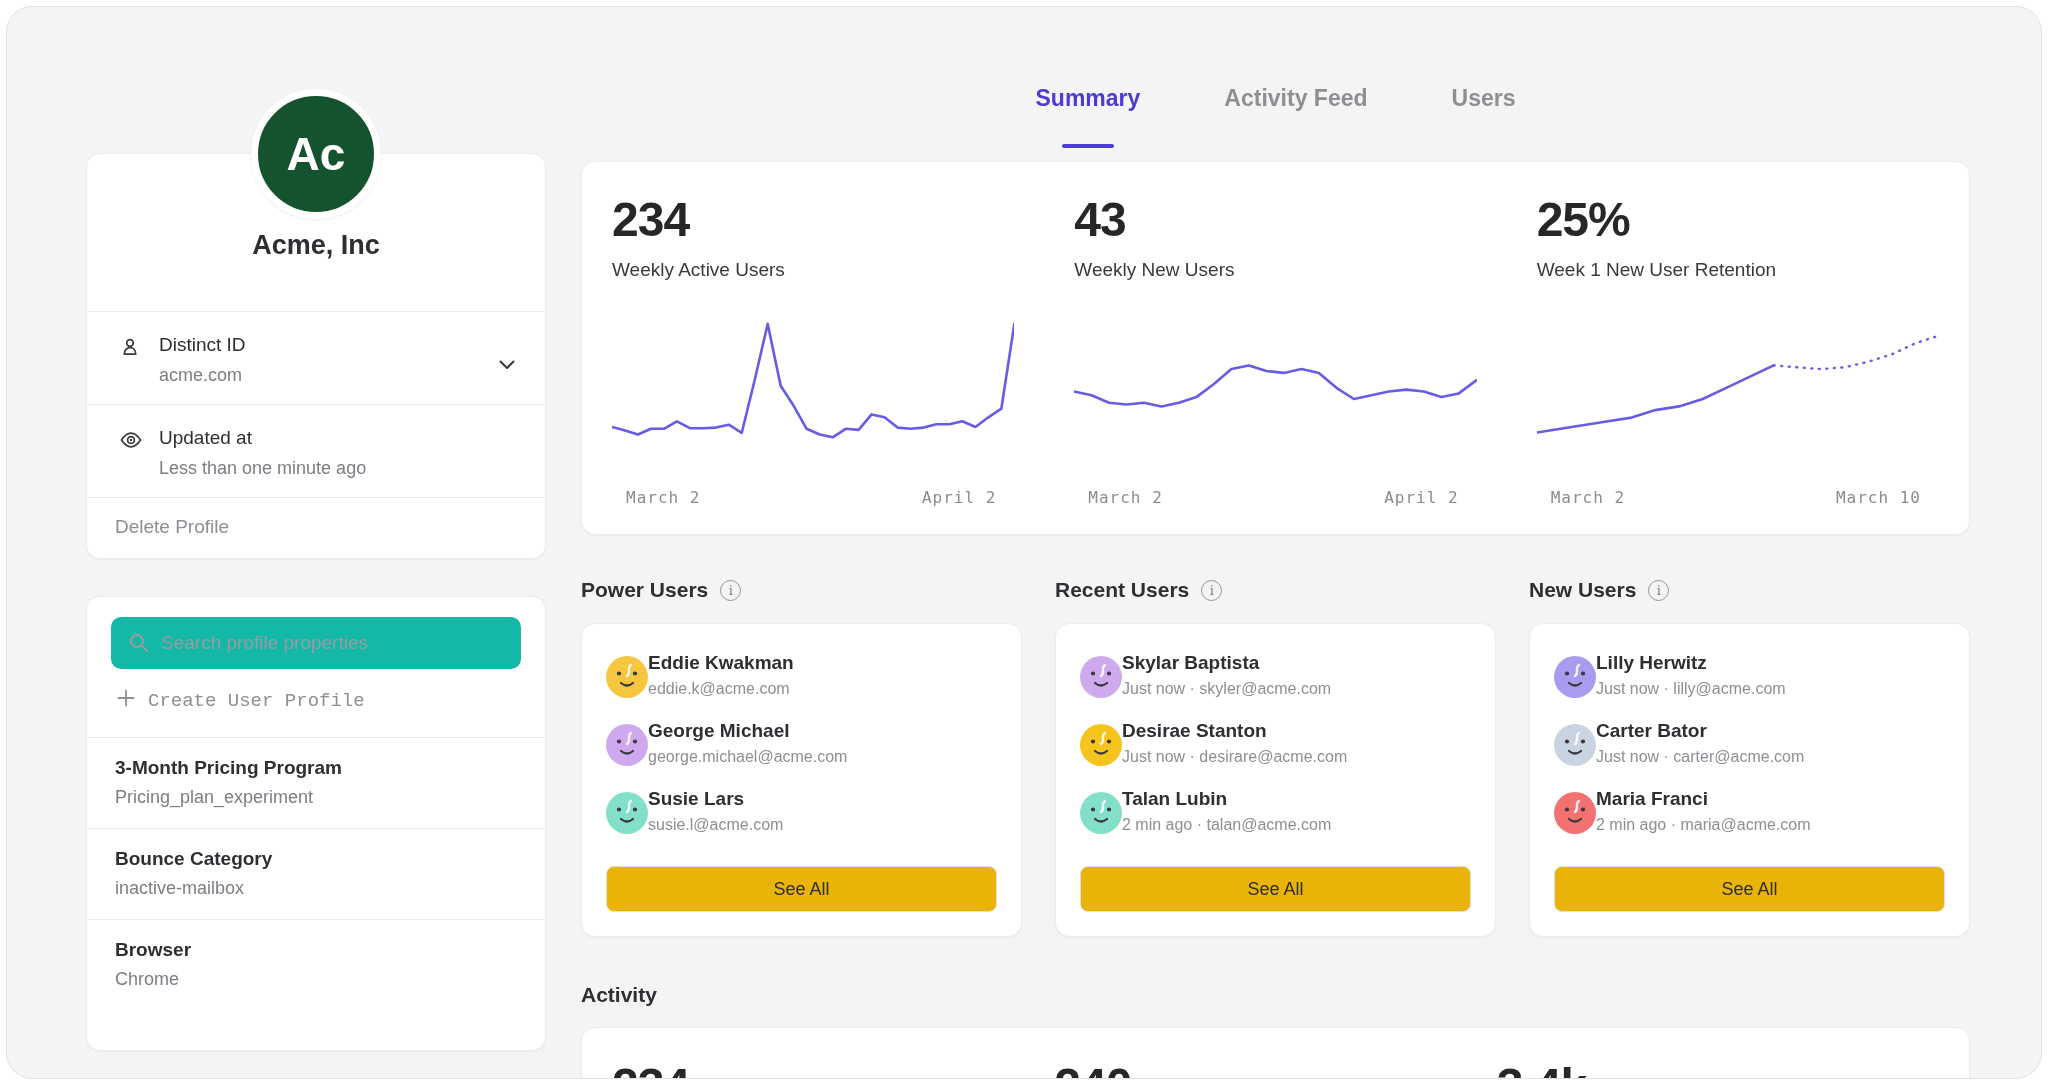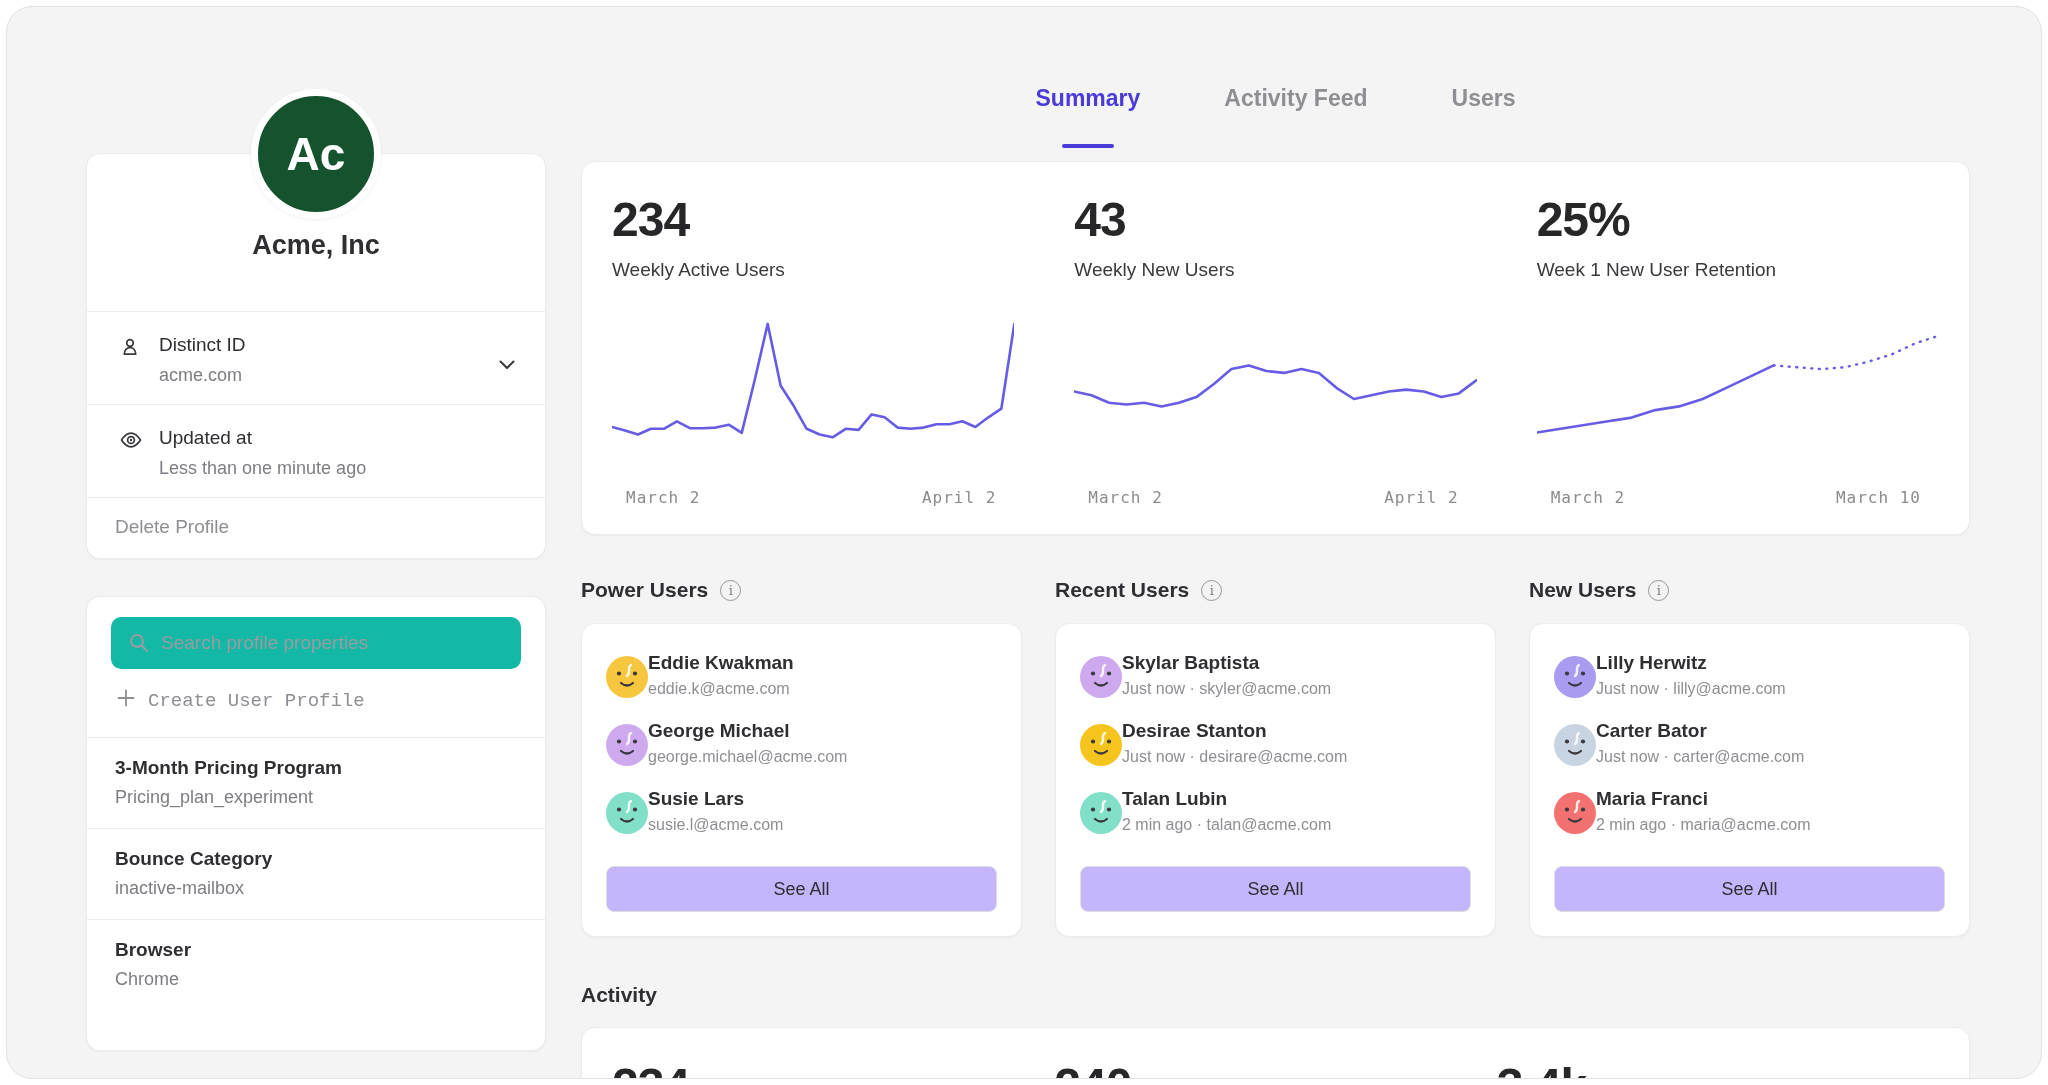--- a/index.html
+++ b/index.html
@@ -91,21 +91,21 @@
   .list-title { font-size:21px; font-weight:700; color:var(--text_dark,#2e2e33); }
   .info-icon { width:21px; height:21px; border:1.6px solid #97979c; border-radius:50%;
     display:flex; align-items:center; justify-content:center; color:#7d7d83; cursor:pointer; }
   .info-icon::after { content:"i"; font-family:"DejaVu Serif", serif; font-size:13px; line-height:1; }
   .list-card { margin-top:18px; padding:26px 24px 24px; }
   .user-row { display:flex; align-items:flex-end; margin-bottom:20px; cursor:pointer; }
   .user-avatar { width:42px; height:42px; flex:none; }
   .user-name { font-size:19px; font-weight:700; color:var(--text_dark,#2e2e33); padding-top:2px; }
   .user-detail { font-size:16px; color:var(--text_muted,#8e8e94); margin-top:6px; }
   .see-all-btn {
-    width:100%; height:46px; margin-top:12px; background:#c4b5fd;
+    width:100%; height:46px; margin-top:12px; background:#eab308;
     border:1px solid #dedee1; border-radius:8px; font-size:18px; color:#2e2e33;
     font-family:"Liberation Sans", sans-serif; cursor:pointer;
   }
 
   .activity-heading { margin-top:46px; font-size:21px; font-weight:700; color:var(--text_dark,#2e2e33); }
   .activity-card { margin-top:20px; display:flex; padding:30px 30px; height:200px;
     border-bottom-left-radius:0; border-bottom-right-radius:0; }
   .activity-stat { flex:1; font-size:48px; font-weight:800; color:#272729; letter-spacing:-1px; }
 
   .icon-stroke { stroke:#3a3a3e; stroke-width:1.7; fill:none; stroke-linecap:round; stroke-linejoin:round; }

